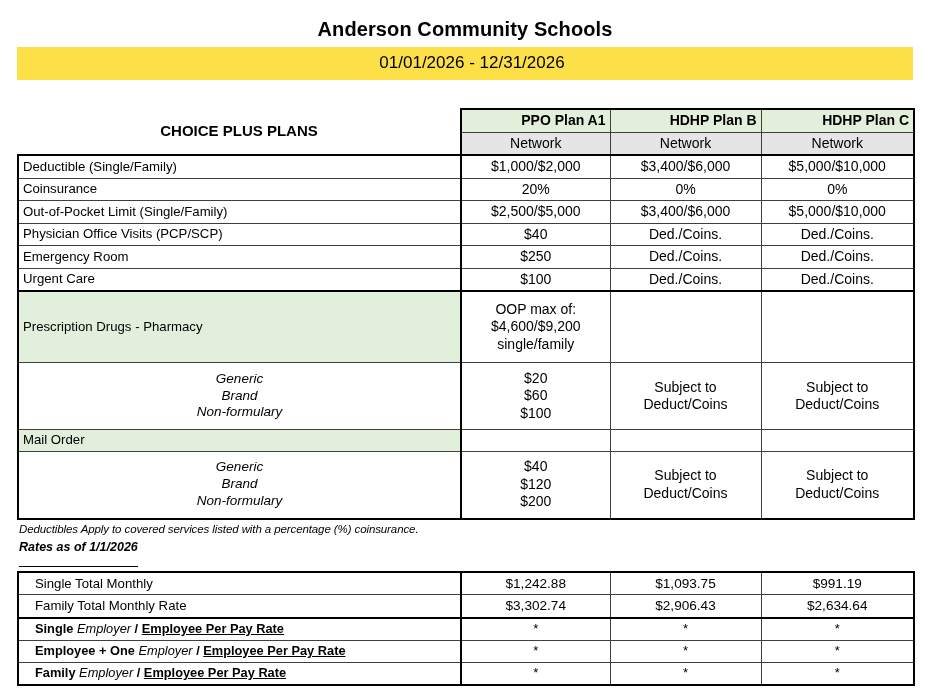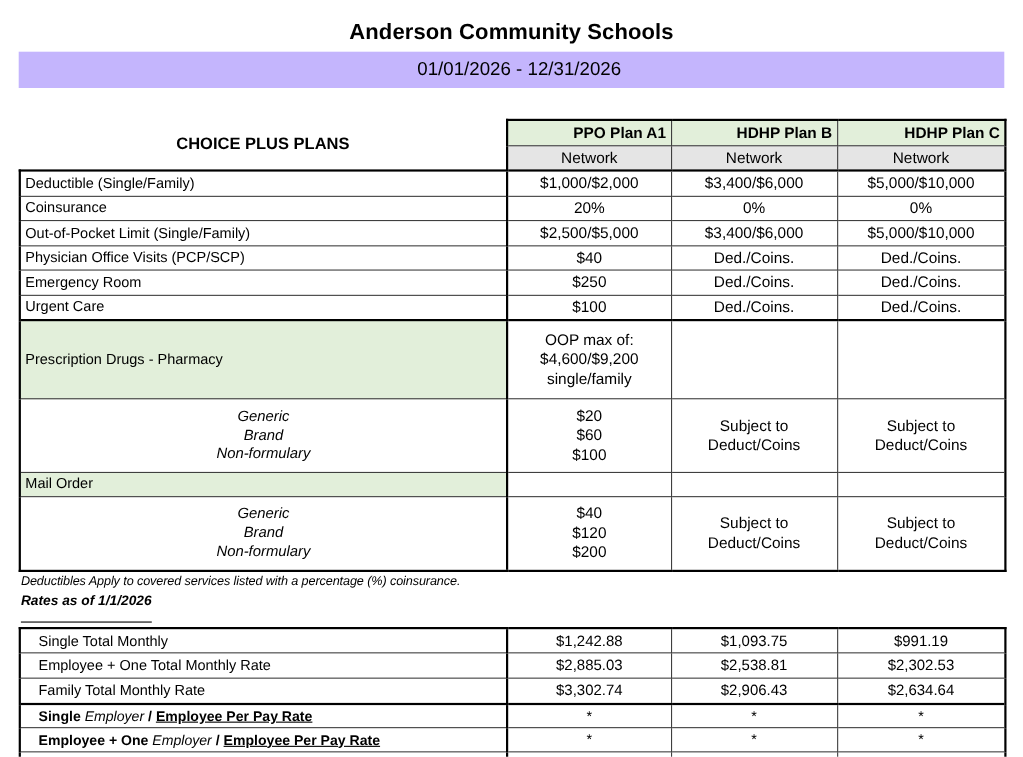--- a/index.html
+++ b/index.html
@@ -24,21 +24,21 @@
   
   .doc-title {
     text-align: center;
     font-size: 20px;
     font-weight: bold;
     letter-spacing: 0.1px;
     padding: 18px 0 6px 0;
   }
   .date-banner {
     margin: 0 17px 0 17px;
-    background: #c4b5fd;
+    background: #fde047;
     text-align: center;
     font-size: 17px;
     padding: 6px 0 7px 14px;
   }
 
   
   .benefits-wrap {
     margin: 28px 17px 0 17px;
   }
   table.grid {
@@ -278,26 +278,20 @@
           <col class="c-c">
       </colgroup>
       <tbody>
         <tr>
           <td class="rate-lbl thick-left thick-top">Single Total Monthly</td>
           <td class="rate-val thick-left thick-top">$1,242.88</td>
           <td class="rate-val thick-top">$1,093.75</td>
           <td class="rate-val thick-right thick-top">$991.19</td>
         </tr>
         <tr>
-          <td class="rate-lbl thick-left">Employee + One Total Monthly Rate</td>
-          <td class="rate-val thick-left">$2,885.03</td>
-          <td class="rate-val">$2,538.81</td>
-          <td class="rate-val thick-right">$2,302.53</td>
-        </tr>
-        <tr>
           <td class="rate-lbl thick-left">Family Total Monthly Rate</td>
           <td class="rate-val thick-left">$3,302.74</td>
           <td class="rate-val">$2,906.43</td>
           <td class="rate-val thick-right">$2,634.64</td>
         </tr>
 
         <tr>
           <td class="pp-label thick-left thick-top">
             <b>Single</b>
             <i>Employer</i>

